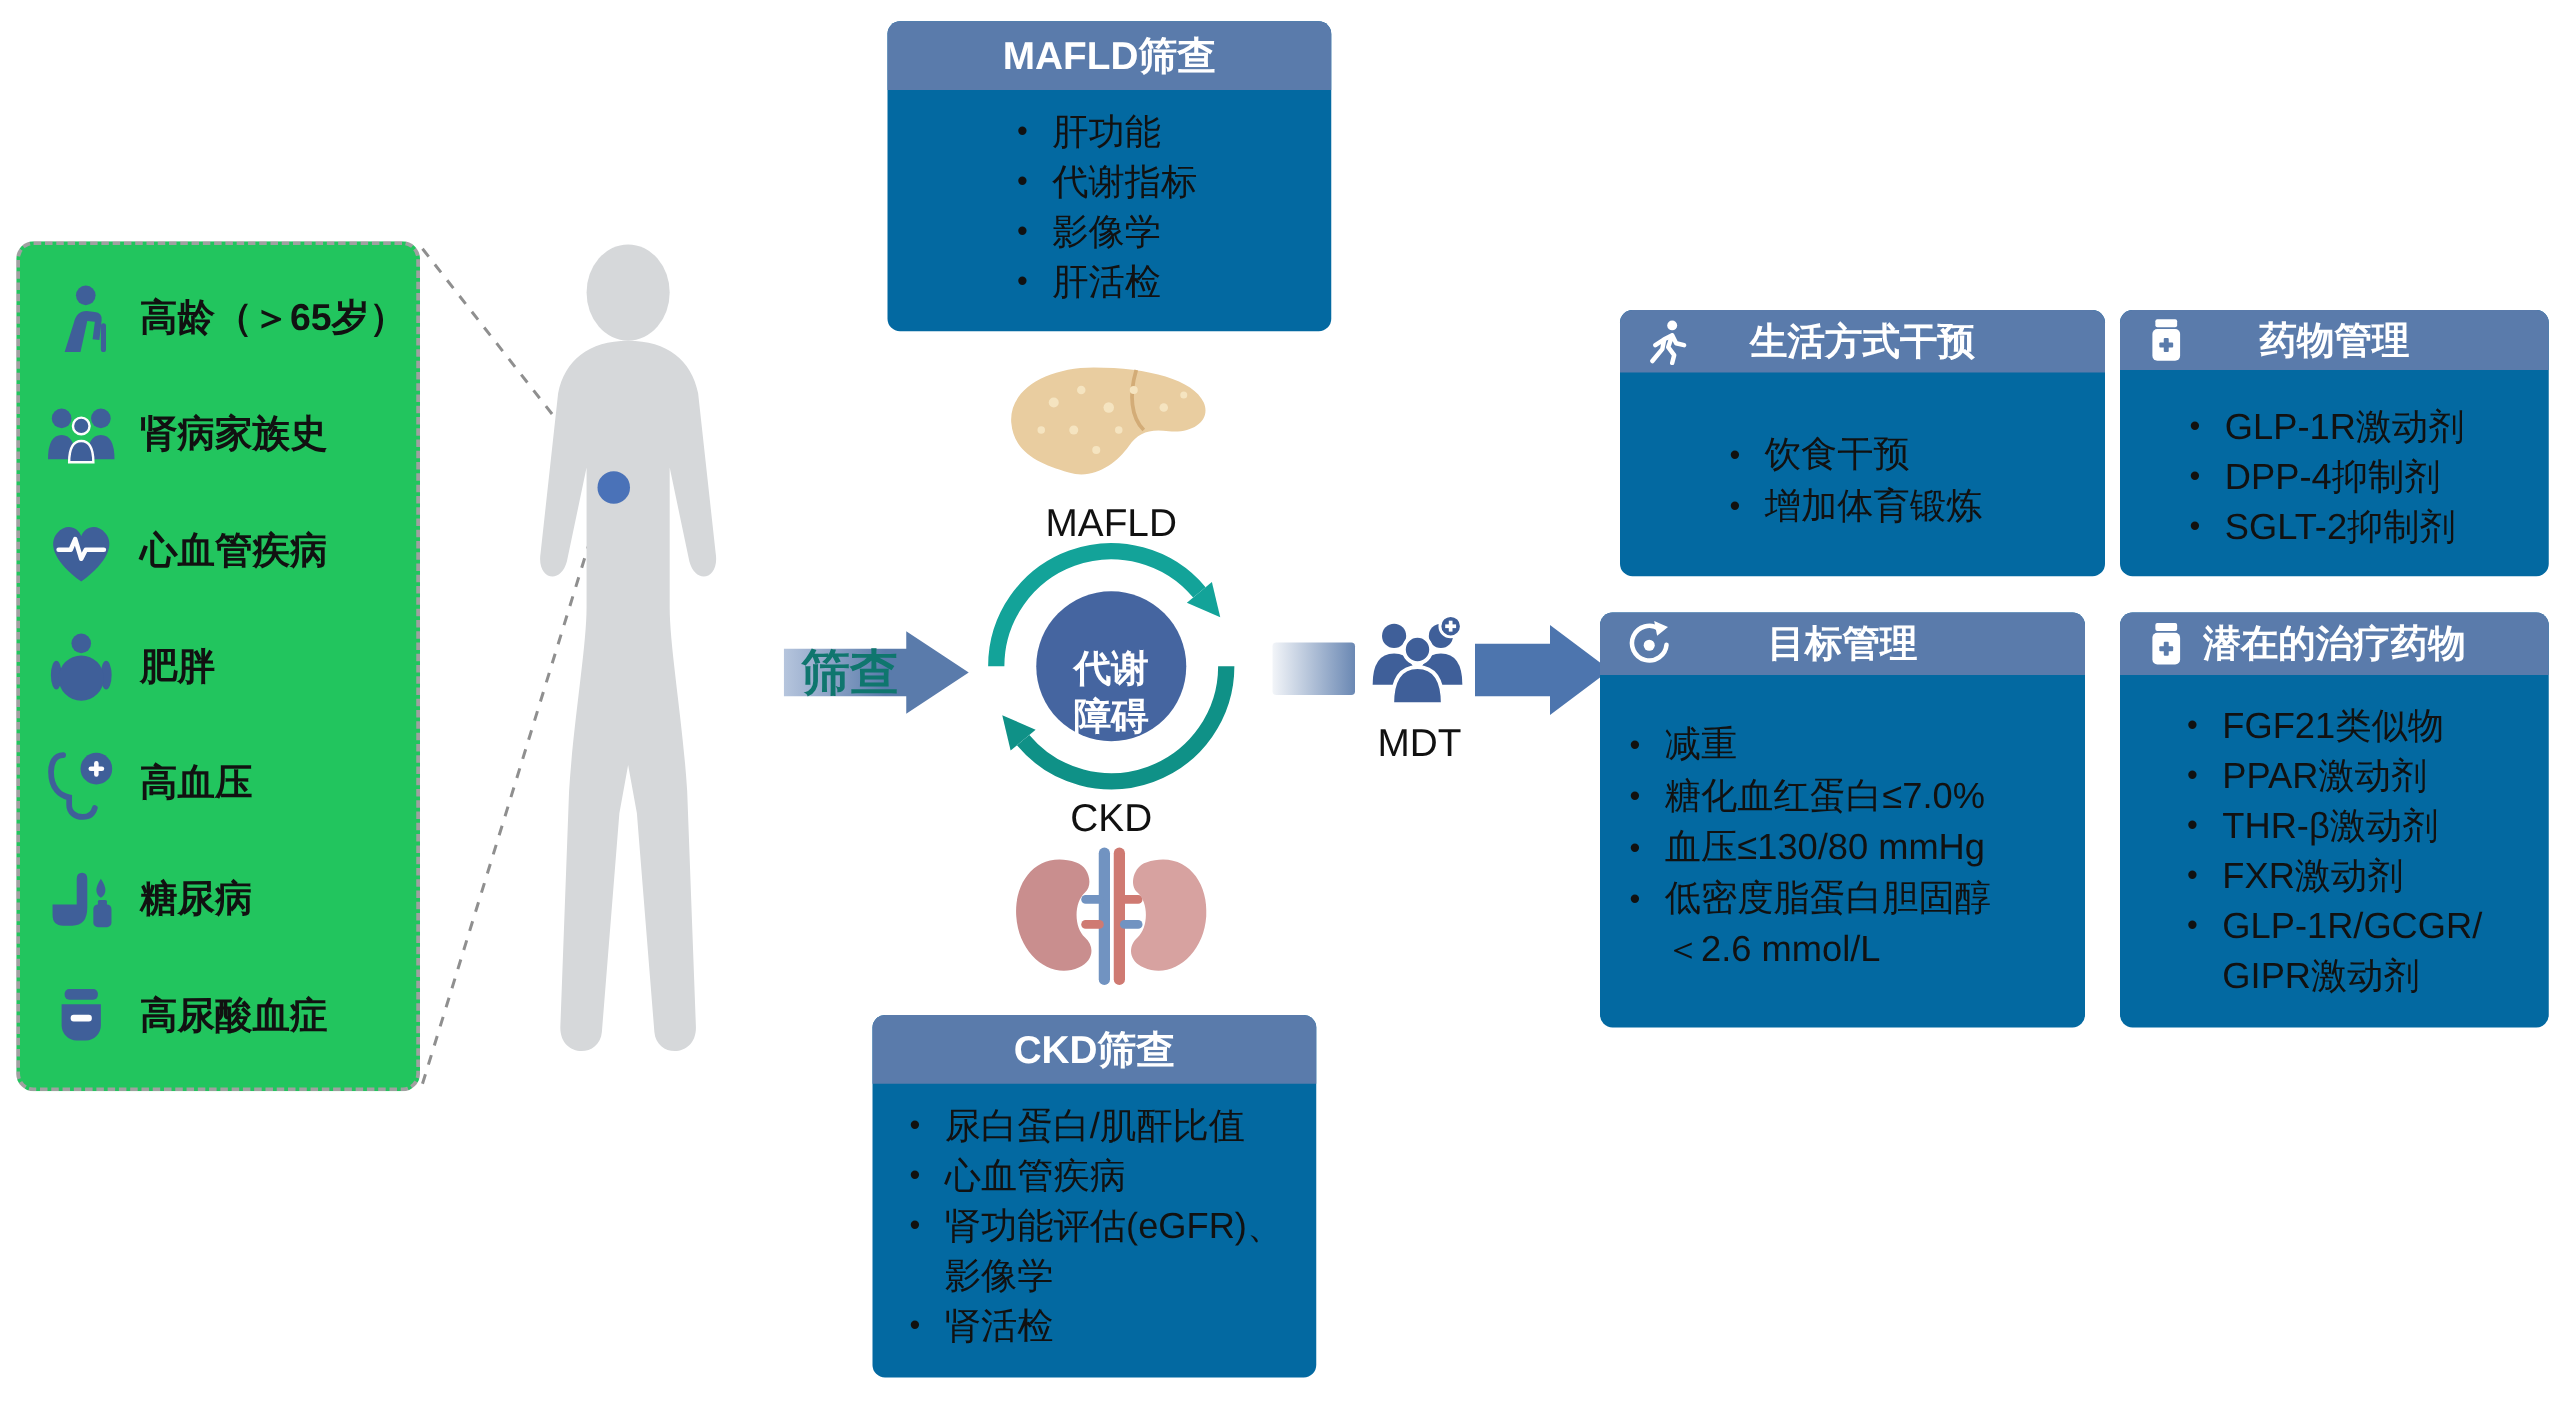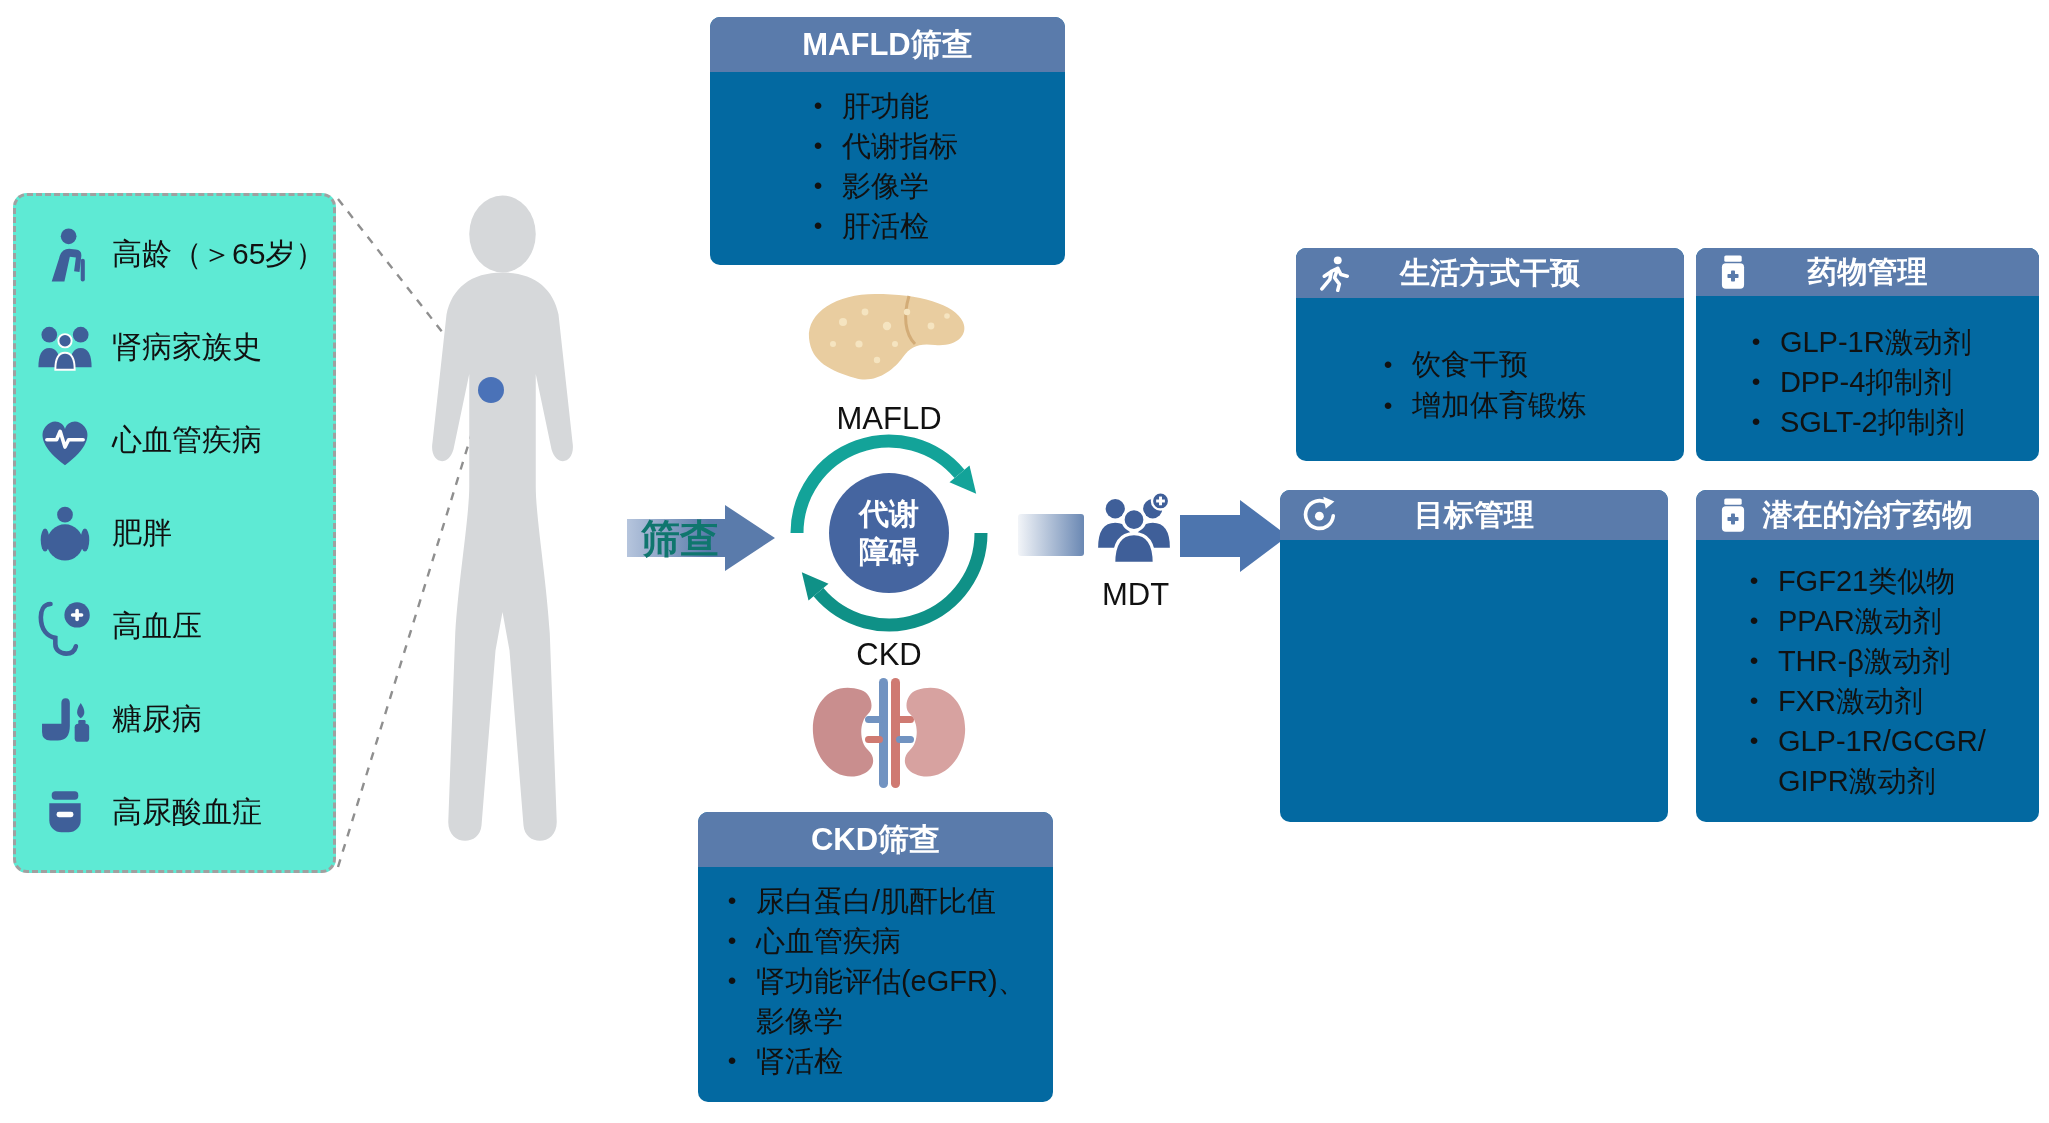--- a/index.html
+++ b/index.html
@@ -23,29 +23,29 @@
 
   .mafld-list { padding:14px 10px 0 100px; font-size:29px; line-height:40px; }
   .ckd-list   { padding:14px 16px 0 26px;  font-size:29px; line-height:40px; }
   .box1-list  { padding:46px 10px 0 84px;  font-size:29px; line-height:41px; }
   .box2-list  { padding:26px 10px 0 52px;  font-size:29px; line-height:40px; }
   .box3-list  { padding:36px 10px 0 20px;  font-size:29px; line-height:41px; }
   .box4-list  { padding:21px 10px 0 50px;  font-size:29px; line-height:40px; }
 
   
   .risk-panel { left:13px; top:193px; width:323px; height:680px;
-                border:3px dashed #a0a0a0; border-radius:14px; background:#5eead4;
-                padding-top:12px; }
+                border:3px dashed #a0a0a0; border-radius:14px; background:#22c55e;
+                padding-top:12px;font-weight:bold; }
   .risk-row { height:93px; display:flex; align-items:center; padding-left:20px; }
   .risk-icon { width:58px; height:58px; margin-right:18px; flex:0 0 auto; }
   .risk-label { font-size:30px; color:#111; }
 
   .fig-label { font-size:31px; color:#111; text-align:center; }
 
-  .circle-text { left:779px; top:423px; width:220px; height:220px;
+  .circle-text { left:779px; top:445px; width:220px; height:220px;
                  display:flex; flex-direction:column; align-items:center; justify-content:center;
                  color:#fff; font-size:30px; font-weight:bold; line-height:38px; }
 
   .arrow-label { color:#0f766e; font-size:39px; font-weight:bold; text-align:center; }
 
   .grad-bar { background:linear-gradient(to right, rgba(90,123,171,0.08), rgba(90,123,171,0.9));
               border-radius:3px; }
 </style>
 </head>
 <body>
@@ -281,20 +281,27 @@
 
   <div class="abs panel" style="left:1280px;top:490px;width:388px;height:332px">
     <div class="panel-header" style="height:50px;font-size:30px">
       <svg class="hdr-icon" viewBox="0 0 48 48">
         <path d="M37 9 A 17.5 17.5 0 1 0 44.5 25" stroke="#fff" stroke-width="4.6" fill="none" stroke-linecap="round"></path>
         <polygon points="32,1 46,7 35,16" fill="#fff"></polygon>
         <circle cx="27" cy="25.5" r="5.6" fill="#fff"></circle>
       </svg>
       <span>目标管理</span>
     </div>
+    <ul class="blist box3-list">
+      <li>减重</li>
+      <li>糖化血红蛋白≤7.0%</li>
+      <li>血压≤130/80 mmHg</li>
+      <li>低密度脂蛋白胆固醇
+＜2.6 mmol/L</li>
+    </ul>
   </div>
 
   <div class="abs panel" style="left:1696px;top:490px;width:343px;height:332px">
     <div class="panel-header" style="height:50px;font-size:30px">
       <svg class="hdr-icon" viewBox="0 0 48 48">
         <rect x="13" y="3" width="22" height="8" rx="2" fill="#fff"></rect>
         <rect x="10" y="13" width="28" height="32" rx="5" fill="#fff"></rect>
         <rect x="17" y="26.5" width="14" height="5" rx="1" fill="#5a7bab"></rect>
         <rect x="21.5" y="22" width="5" height="14" rx="1" fill="#5a7bab"></rect>
       </svg>

